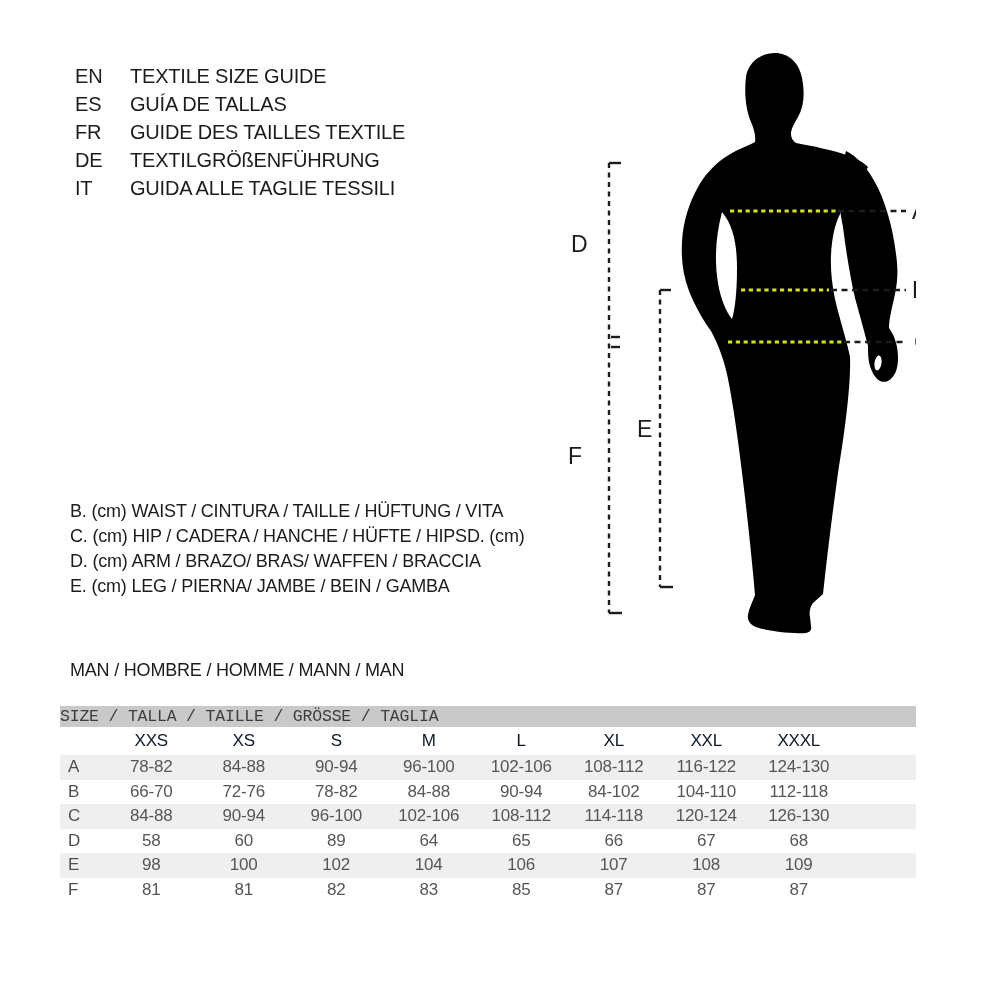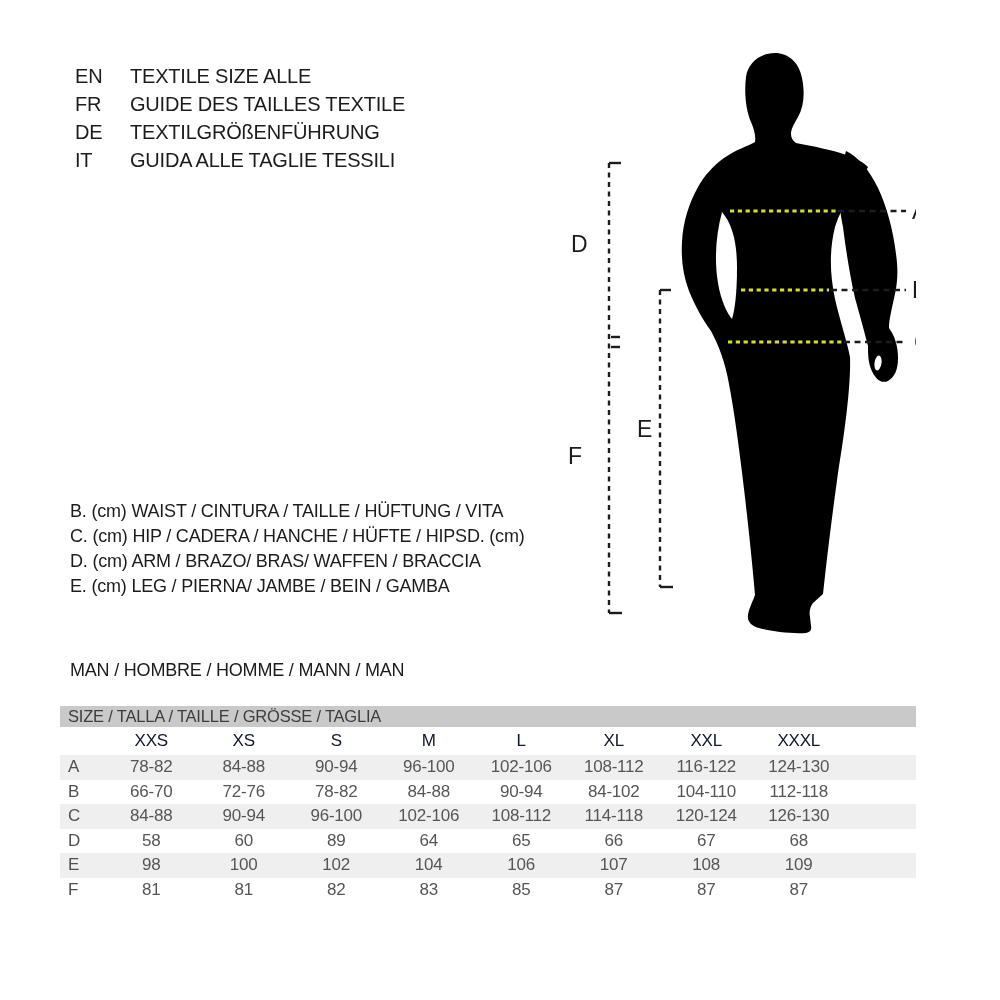--- a/index.html
+++ b/index.html
@@ -12,37 +12,41 @@
   .lang-row { display:flex; }
   .lang-code { width:55px; flex:0 0 55px; }
   
   .figure-svg { position:absolute; left:0; top:0; width:1000px; height:1000px; }
   .fig-label { font-family:"Liberation Sans", sans-serif; font-size:23px; fill:#1c1c1c; }
   
   .legend { position:absolute; left:70px; top:499px; font-size:18px; line-height:25px; letter-spacing:-0.2px; color:#1c1c1c; }
   .legend-cat { position:absolute; left:70px; top:658px; font-size:18px; line-height:25px; letter-spacing:-0.2px; color:#1c1c1c;text-align:center; }
   
   .size-table { position:absolute; left:60px; top:706px; width:875px; font-size:17px; color:#565656; letter-spacing:-0.2px; }
-  .table-header { height:21px; line-height:21px; background:#c9c9c9; color:#3d3d3d; padding-left:8px; font-size:16.5px; }
+  .table-header { height:21px; line-height:21px; background:#c9c9c9; color:#3d3d3d; font-size:16.5px;font-family:Liberation Mono, monospace; }
   .thead-row, .trow { display:grid; grid-template-columns:45px repeat(8, 92.5px); }
   .thead-row { height:28px; line-height:28px; color:#0f172a; }
   .trow { height:24.5px; line-height:24.5px; }
   .trow.stripe { background:#efefef; }
   .cell { text-align:center; }
   .cell.label { text-align:left; padding-left:8px; color:#4f4f4f; }
 </style>
 </head>
 <body>
 
 <div class="page">
 
   <div class="lang-block">
     <div class="lang-row">
       <span class="lang-code">EN</span>
-      <span>TEXTILE SIZE ALLE</span>
+      <span>TEXTILE SIZE GUIDE</span>
+    </div>
+    <div class="lang-row">
+      <span class="lang-code">ES</span>
+      <span>GUÍA DE TALLAS</span>
     </div>
     <div class="lang-row">
       <span class="lang-code">FR</span>
       <span>GUIDE DES TAILLES TEXTILE</span>
     </div>
     <div class="lang-row">
       <span class="lang-code">DE</span>
       <span>TEXTILGRÖßENFÜHRUNG</span>
     </div>
     <div class="lang-row">

